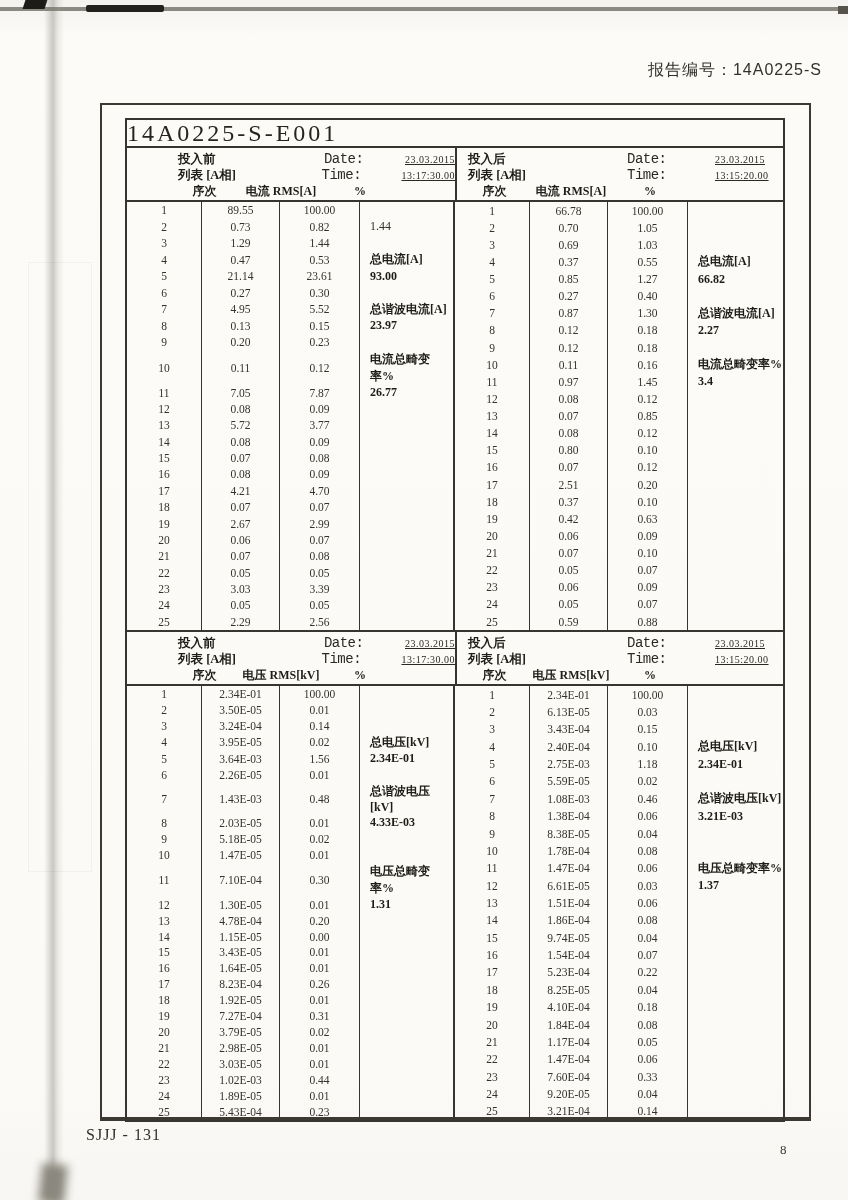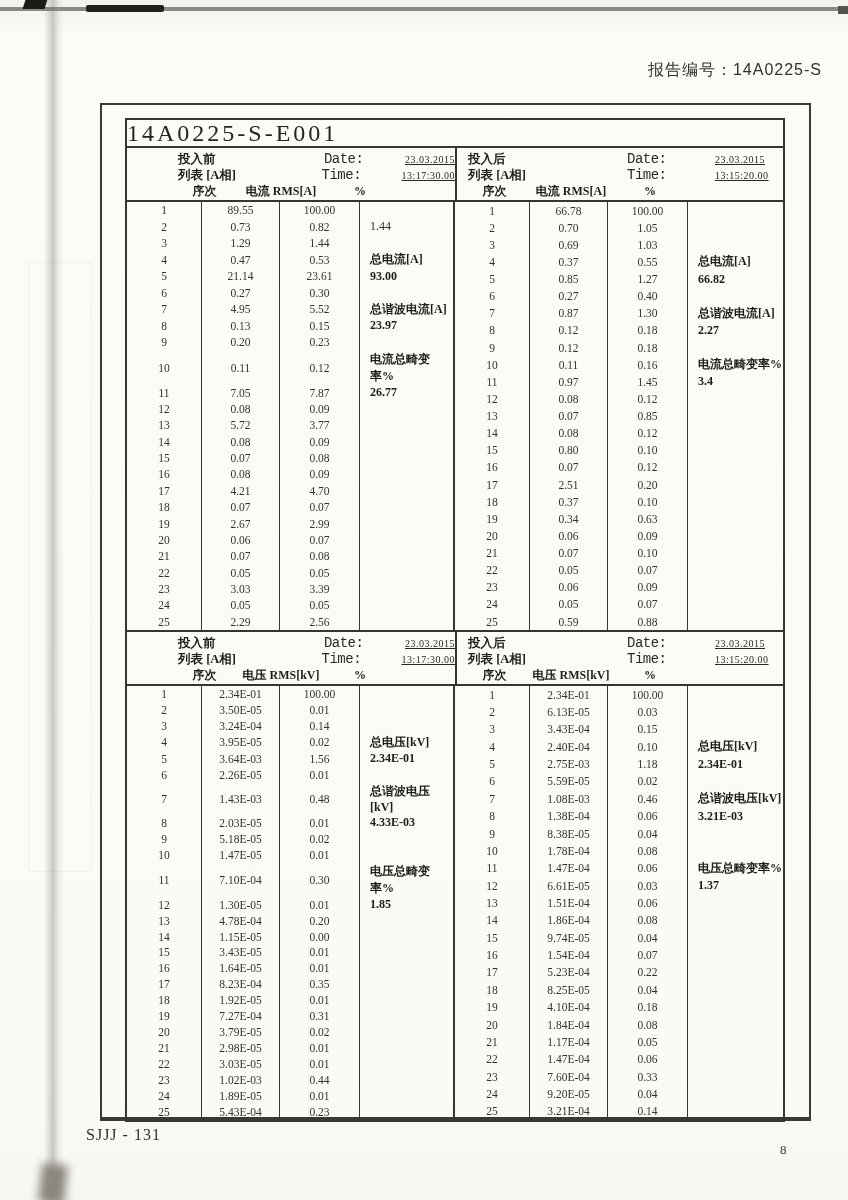--- a/index.html
+++ b/index.html
@@ -416,21 +416,21 @@
               <div class="dcell c4"></div>
             </div>
             <div class="drow">
               <div class="dcell c1">18</div>
               <div class="dcell c2">0.37</div>
               <div class="dcell c3">0.10</div>
               <div class="dcell c4"></div>
             </div>
             <div class="drow">
               <div class="dcell c1">19</div>
-              <div class="dcell c2">0.34</div>
+              <div class="dcell c2">0.42</div>
               <div class="dcell c3">0.63</div>
               <div class="dcell c4"></div>
             </div>
             <div class="drow">
               <div class="dcell c1">20</div>
               <div class="dcell c2">0.06</div>
               <div class="dcell c3">0.09</div>
               <div class="dcell c4"></div>
             </div>
             <div class="drow">
@@ -579,21 +579,21 @@
               <div class="dcell c3">0.30</div>
               <div class="dcell c4">
                 <span class="ann bold">电压总畸变率%</span>
               </div>
             </div>
             <div class="drow">
               <div class="dcell c1">12</div>
               <div class="dcell c2">1.30E-05</div>
               <div class="dcell c3">0.01</div>
               <div class="dcell c4">
-                <span class="ann bold">1.85</span>
+                <span class="ann bold">1.31</span>
               </div>
             </div>
             <div class="drow">
               <div class="dcell c1">13</div>
               <div class="dcell c2">4.78E-04</div>
               <div class="dcell c3">0.20</div>
               <div class="dcell c4"></div>
             </div>
             <div class="drow">
               <div class="dcell c1">14</div>
@@ -609,21 +609,21 @@
             </div>
             <div class="drow">
               <div class="dcell c1">16</div>
               <div class="dcell c2">1.64E-05</div>
               <div class="dcell c3">0.01</div>
               <div class="dcell c4"></div>
             </div>
             <div class="drow">
               <div class="dcell c1">17</div>
               <div class="dcell c2">8.23E-04</div>
-              <div class="dcell c3">0.35</div>
+              <div class="dcell c3">0.26</div>
               <div class="dcell c4"></div>
             </div>
             <div class="drow">
               <div class="dcell c1">18</div>
               <div class="dcell c2">1.92E-05</div>
               <div class="dcell c3">0.01</div>
               <div class="dcell c4"></div>
             </div>
             <div class="drow">
               <div class="dcell c1">19</div>

